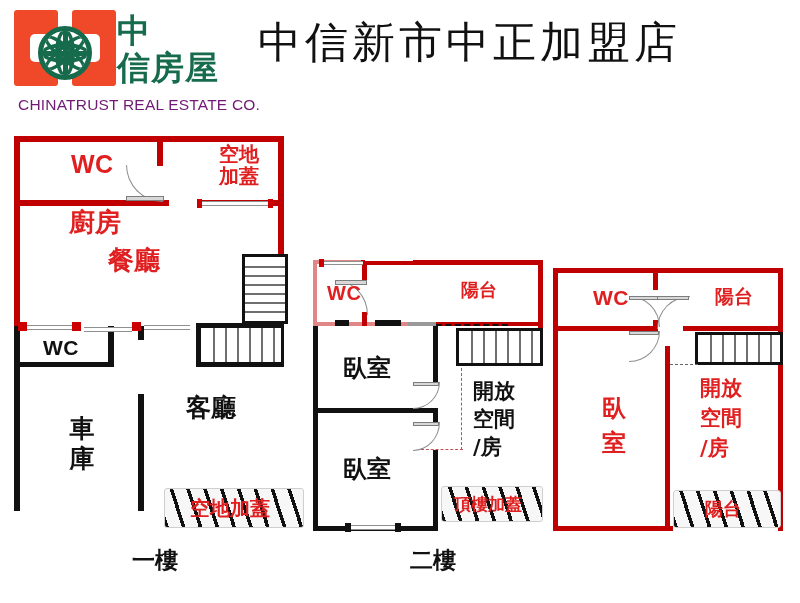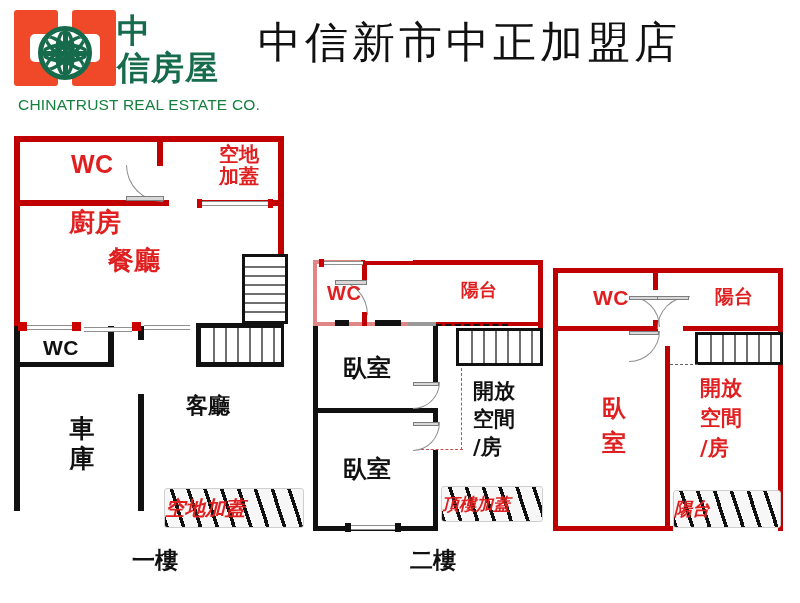--- a/index.html
+++ b/index.html
@@ -33,21 +33,21 @@
   .lm-diag{position:absolute;left:-4px;top:14px;width:52px;height:16px;
     border:4px solid #176B4D;border-radius:50%;box-sizing:border-box;transform:rotate(40deg);}
   .lm-diag2{position:absolute;left:-4px;top:14px;width:52px;height:16px;
     border:4px solid #176B4D;border-radius:50%;box-sizing:border-box;transform:rotate(-40deg);}
 
   .logo-cn{position:absolute;left:105px;top:4px;width:140px;height:76px;
     color:#176B4D;font-family:"DejaVu Serif","Liberation Serif",serif;
     font-weight:bold;font-size:33px;line-height:37px;letter-spacing:1px;}
   .logo-cn span{display:block;}
   .logo-en{position:absolute;left:6px;top:88px;width:248px;
-    color:#15803d;font-family:"Liberation Sans",sans-serif;
+    color:#701a75;font-family:"Liberation Sans",sans-serif;
     font-size:15.5px;letter-spacing:0.2px;white-space:nowrap;}
 
   .title-main{position:absolute;left:258px;top:16px;width:470px;height:56px;
     color:#111111;font-family:"DejaVu Serif","Liberation Serif",serif;
     font-size:43px;line-height:52px;letter-spacing:4px;white-space:nowrap;}
   .title-sub{position:absolute;left:292px;top:84px;width:420px;
     color:#D8202F;font-family:"DejaVu Serif","Liberation Serif",serif;
     font-size:19px;line-height:22px;letter-spacing:1px;white-space:nowrap;}
 
   
@@ -76,22 +76,22 @@
 
   
   .stair{position:absolute;box-sizing:border-box;background:#fff;border:3px solid #111111;}
   .stair .tread{position:absolute;background:#6f6f6f;}
 
   
   .hatch{position:absolute;box-sizing:border-box;
     background:repeating-linear-gradient(72deg,#111111 0px,#111111 3.5px,#f7f7f7 3.5px,#f7f7f7 16px);
     border:1px solid #cfcfcf;border-radius:3px;}
   .hatch .ht{position:absolute;left:0;right:8px;top:50%;transform:translateY(-50%);
-    color:#E02020;font-family:"DejaVu Serif","Liberation Serif",serif;
-    font-weight:bold;font-style:italic;}
+    text-align:center;color:#E02020;font-family:"DejaVu Serif","Liberation Serif",serif;
+    font-weight:bold;}
   .dashred{position:absolute;border-left:1.4px dashed #C05050;}
   .dashred.h{border-left:0;border-top:1.4px dashed #C05050;}
   .dashblk{position:absolute;border-top:2.5px dashed #111111;}
 
   
   .fcap{position:absolute;font-family:Liberation Serif, serif;
     font-weight:bold;font-size:23px;white-space:nowrap;}
   .note{position:absolute;color:#D8202F;font-family:"DejaVu Serif","Liberation Serif",serif;
     font-weight:bold;font-size:16px;white-space:nowrap;}
 </style>
@@ -189,21 +189,21 @@
       <span>空地</span><br>
       <span>加蓋</span>
     </div>
     <div class="rlabel" style="left:55px;top:72px;font-size:26px;">廚房</div>
     <div class="rlabel" style="left:94px;top:110px;font-size:26px;">餐廳</div>
     <div class="wclabel" style="left:29px;top:200px;font-size:21px;color:#111111;">WC</div>
     <div class="klabel" style="left:48px;top:278px;width:40px;font-size:25px;line-height:30px;">
       <span>車</span><br>
       <span>庫</span>
     </div>
-    <div class="klabel" style="left:172px;top:258px;font-size:22px;">客廳</div>
+    <div class="klabel" style="left:172px;top:258px;font-size:25px;">客廳</div>
 
     <div class="fcap" style="left:118px;top:409px;color:#111111;">一樓</div>
   </div>
 
   <div class="plan" style="left:313px;top:260px;width:230px;height:280px;">
 
     <div class="wl" style="left:0;top:0;width:50px;height:4px;"></div>
     <div class="wl" style="left:0;top:0;width:4px;height:66px;"></div>
     <div class="wl" style="left:0;top:62px;width:95px;height:4px;"></div>
     <div class="wg" style="left:95px;top:62px;width:28px;height:4px;"></div>

